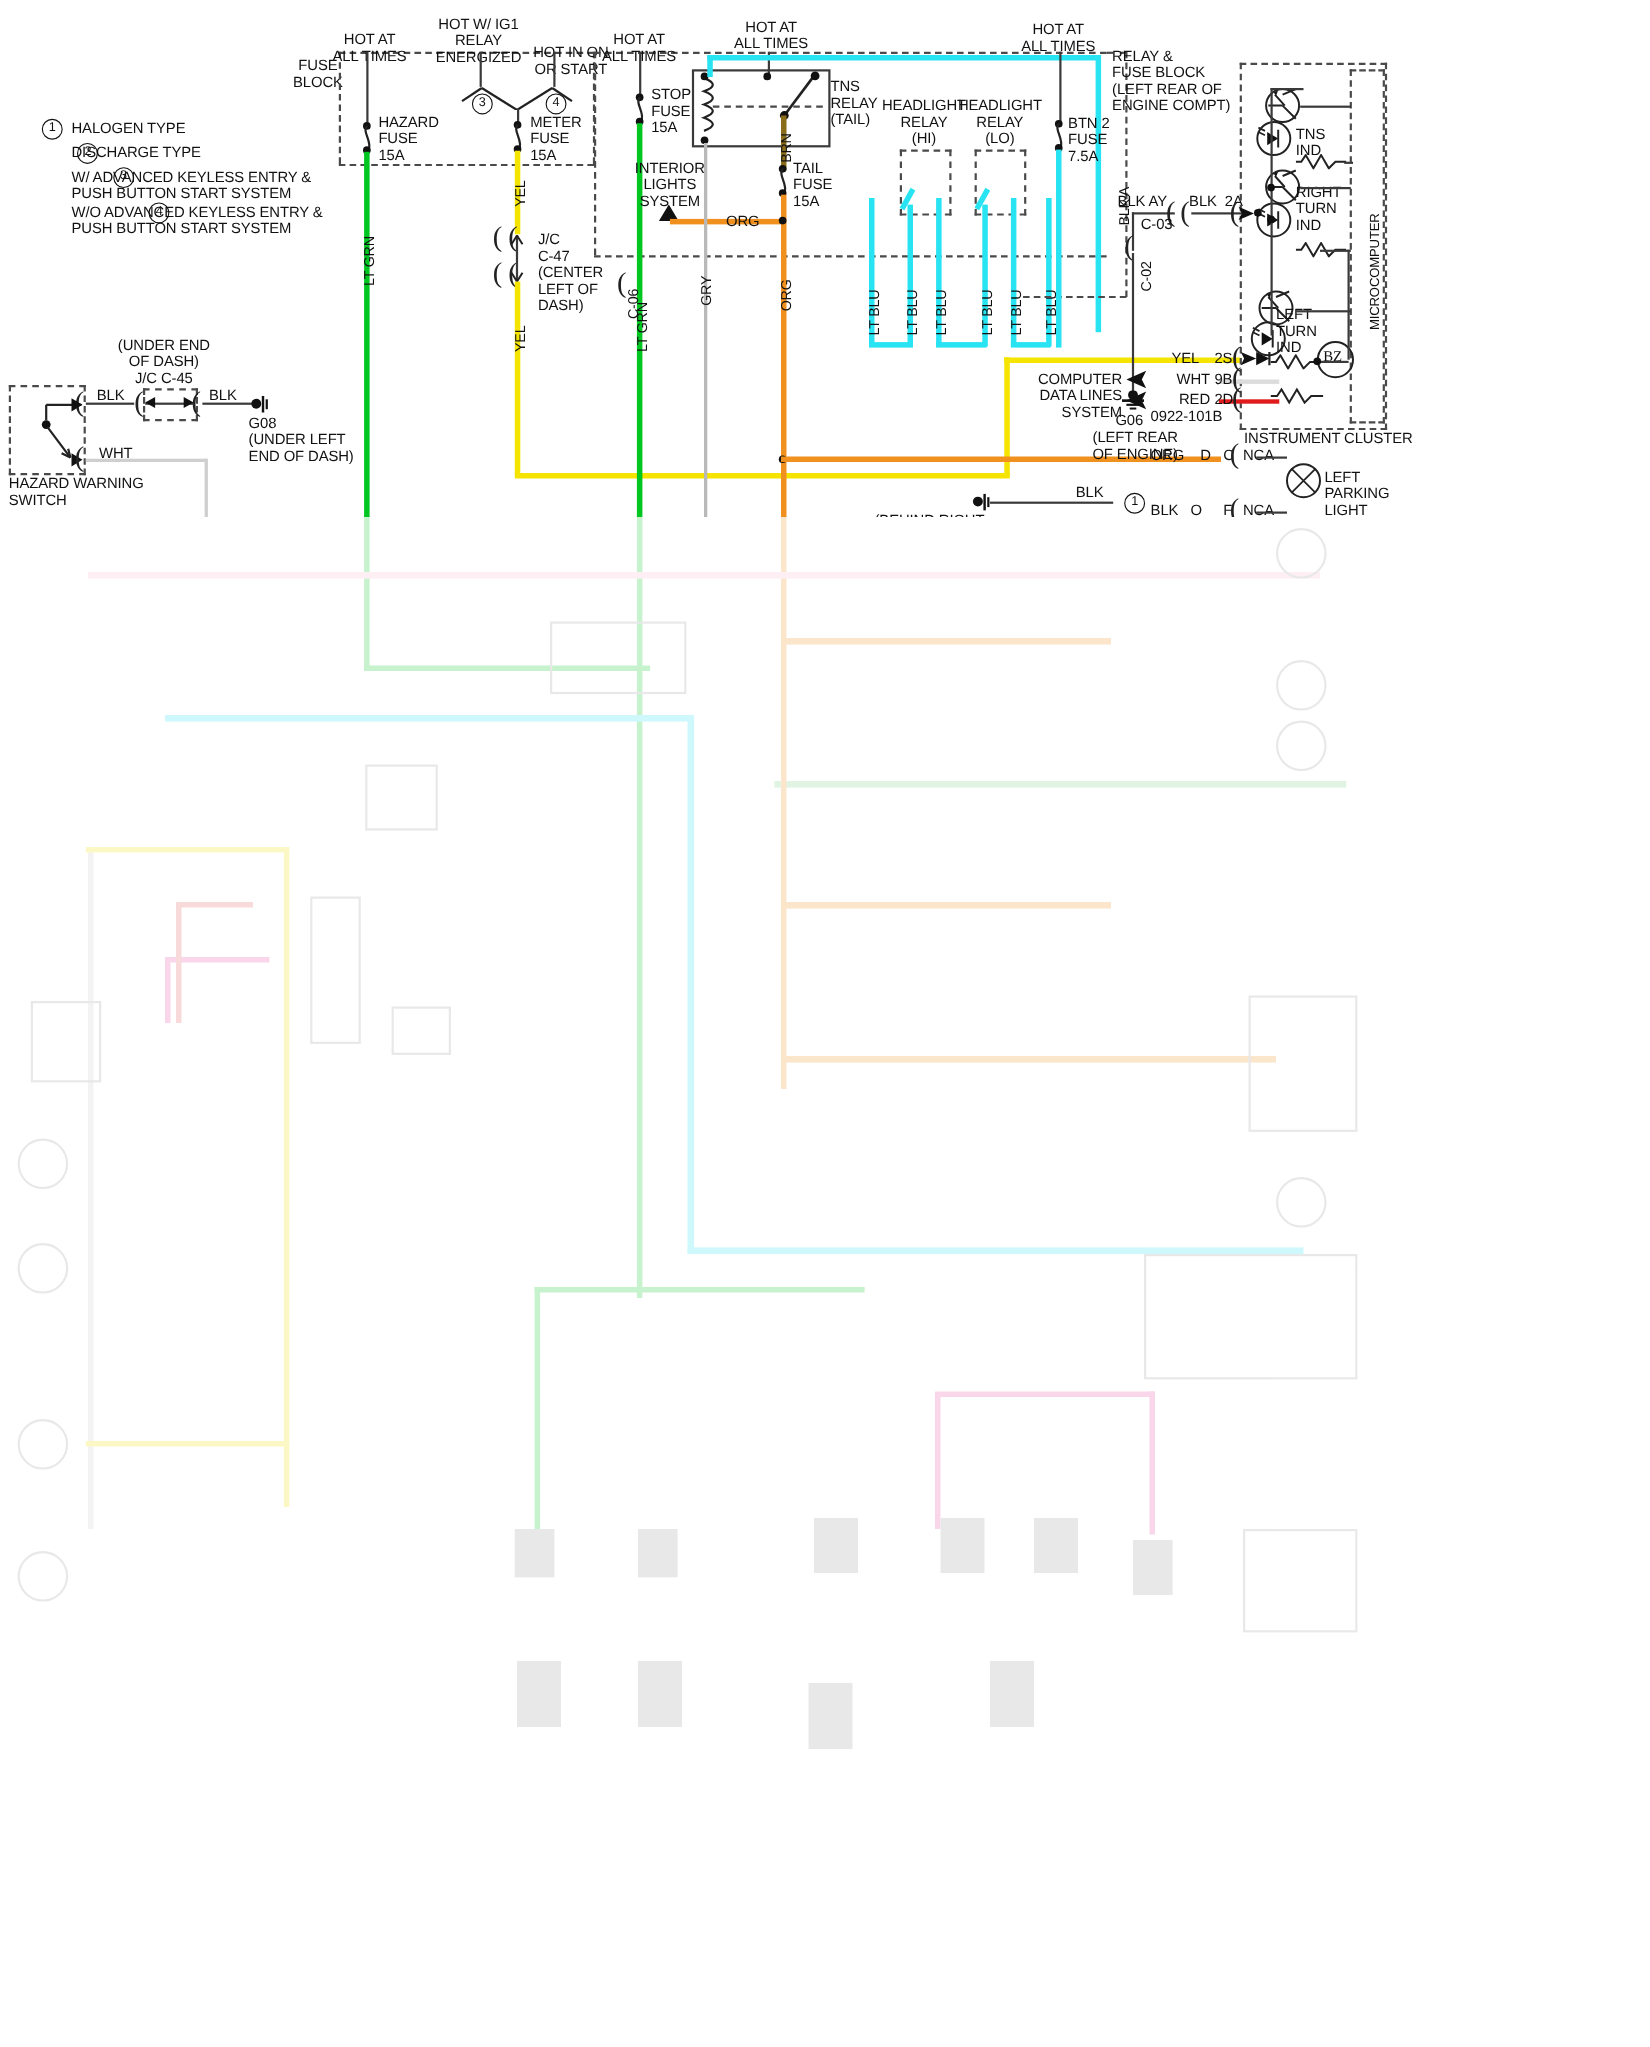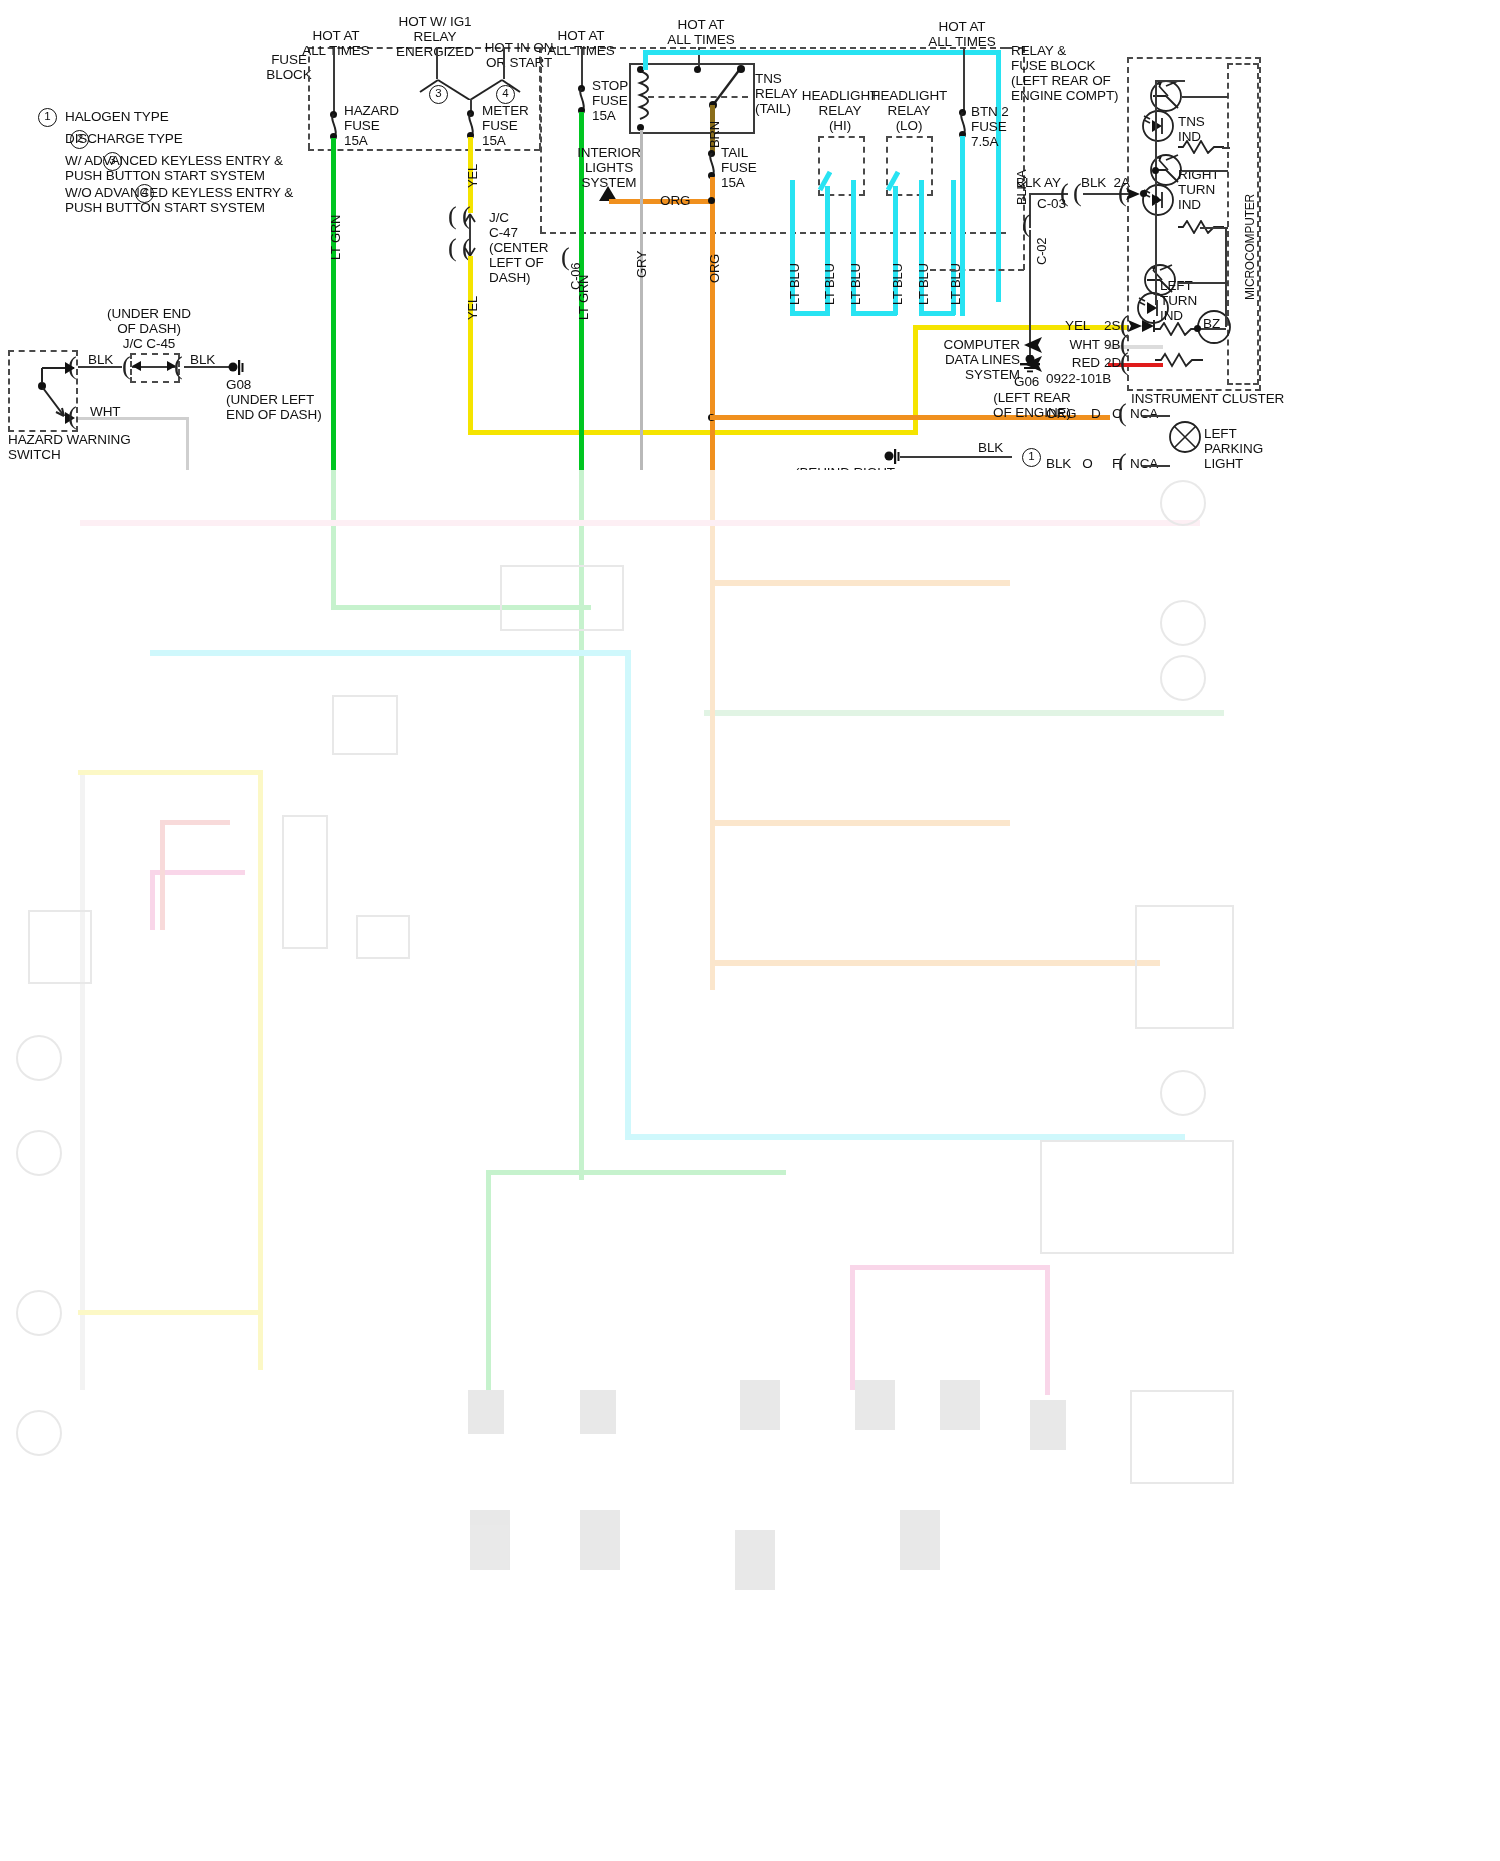--- a/index.html
+++ b/index.html
@@ -369,21 +369,21 @@
   <div class="lbl" style="left:1160px;top:278px;">LEFT
 TURN
 IND</div>
   <svg style="position:absolute;left:1155px;top:322px;" width="46" height="14">
     <path d="M0 7 L5 7 L9 1 L16 13 L23 1 L30 13 L36 7 L46 7" stroke="#222" stroke-width="1.8" fill="none"></path>
   </svg>
 
   <svg style="position:absolute;left:1195px;top:308px;" width="38" height="38">
     <circle cx="19" cy="19" r="16" stroke="#222" stroke-width="1.8" fill="none"></circle>
   </svg>
-  <div class="lbl" style="left:1203px;top:316px;">BZ</div>
+  <div class="lbl" style="left:1203px;top:316px;font-family:Liberation Serif, serif;">BZ</div>
 
   <div class="wire v" style="left:1155px;top:80px;height:225px;"></div>
   <div class="wire h" style="left:1155px;top:80px;width:30px;"></div>
   <div class="dot" style="left:1152px;top:196px;"></div>
   <div class="dot" style="left:1152px;top:167px;"></div>
   <div class="wire h" style="left:1182px;top:96px;width:46px;"></div>
   <div class="wire h" style="left:1182px;top:170px;width:46px;"></div>
   <div class="wire h" style="left:1222px;top:147px;width:8px;"></div>
   <div class="wire h" style="left:1178px;top:282px;width:50px;"></div>
   <div class="wire h" style="left:1200px;top:227px;width:28px;"></div>

